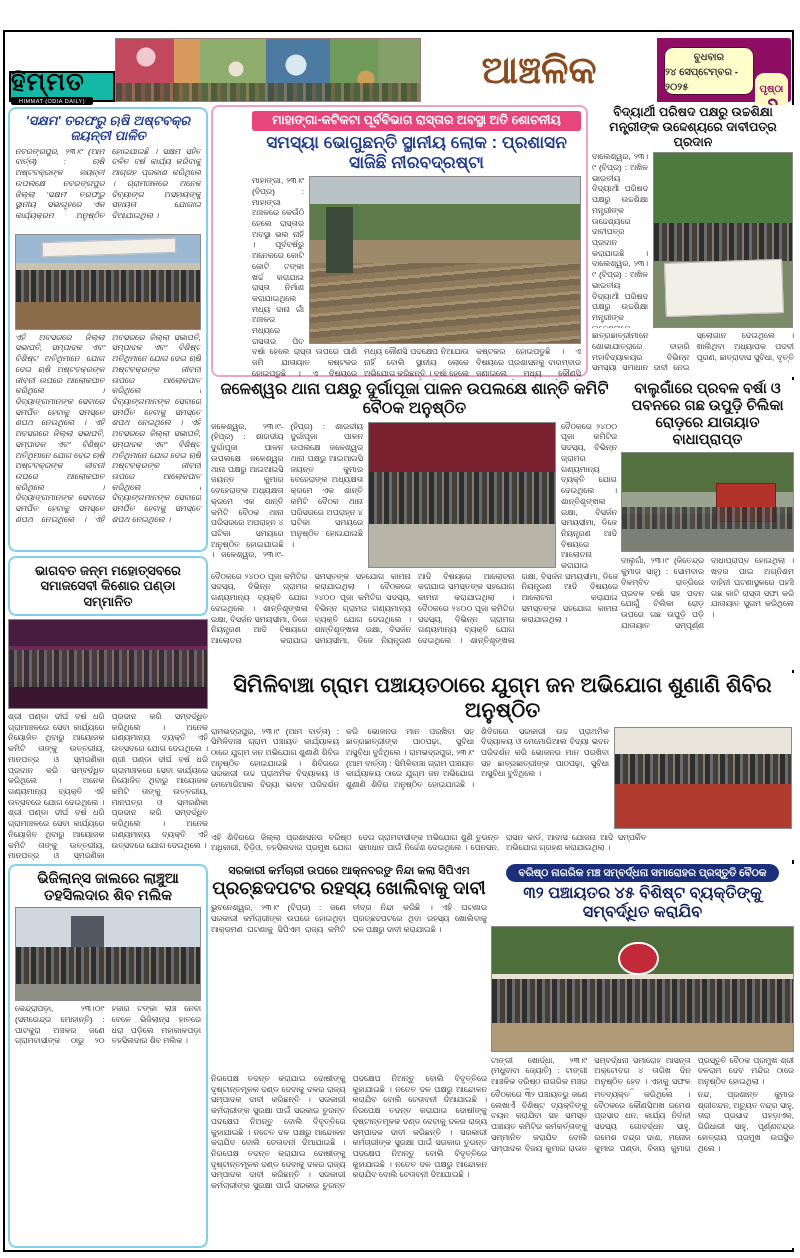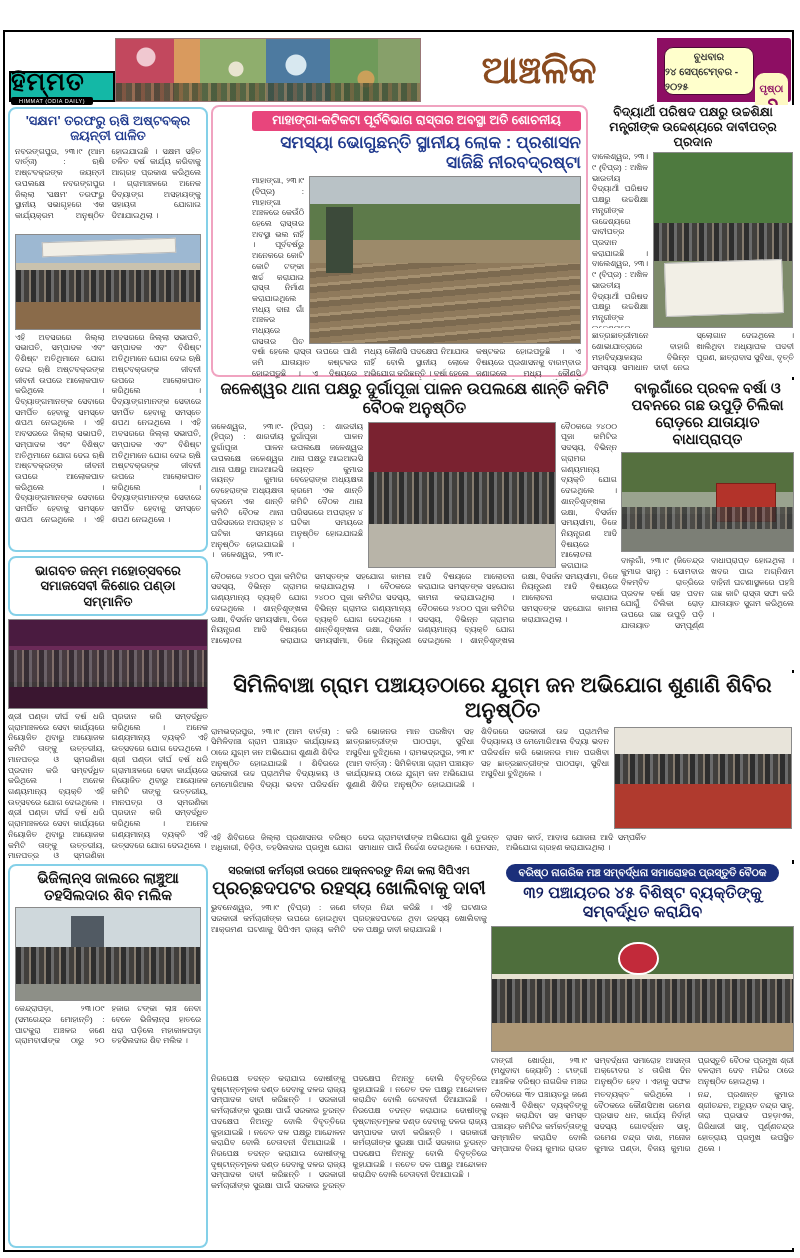--- a/index.html
+++ b/index.html
@@ -72,21 +72,21 @@
       <span>ବୁଧବାର</span>
       <span>୨୪ ସେପ୍ଟେମ୍ବର - ୨୦୨୫</span>
     </div>
     <div class="pagetab">
       <span class="pl">ପୃଷ୍ଠା</span>
       <span class="pn">୬</span>
     </div>
   </div>
 </div>
 
-<div class="art box-cyan" style="left:8px;top:107px;width:200px;height:445px;">
+<div class="art box-cyan" style="left:8px;top:107px;width:200px;height:445px;font-style:italic;">
   <div class="hl hl-blue" style="font-size:13px;">'ସକ୍ଷମ' ତରଫରୁ ଋଷି ଅଷ୍ଟବକ୍ର ଜୟନ୍ତୀ ପାଳିତ</div>
   <div class="gap"></div>
   <div class="body c2" style="height:84px;">ନବରଙ୍ଗପୁର, ୨୩।୯ (ଆମ ବାର୍ତ୍ତା) : ଋଷି ଅଷ୍ଟବକ୍ରଙ୍କ ଜୟନ୍ତୀ ଉପଲକ୍ଷେ ନବରଙ୍ଗପୁର ଜିଲ୍ଲା 'ସକ୍ଷମ' ତରଫରୁ ସ୍ଥାନୀୟ ସଭାଗୃହରେ ଏକ କାର୍ଯ୍ୟକ୍ରମ ଅନୁଷ୍ଠିତ ହୋଇଯାଇଛି । ସକ୍ଷମ ସହିତ ଚଳିତ ବର୍ଷ କାର୍ଯ୍ୟ କରିବାକୁ ଆଗ୍ରହ ପ୍ରକାଶ କରିଥିଲେ । ଗ୍ରାମାଞ୍ଚଳରେ ଅନେକ ଦିବ୍ୟାଙ୍ଗ ଅସହାୟଙ୍କୁ ସହାୟତା ଯୋଗାଇ ଦିଆଯାଇଥିଲା ।</div>
   <div class="photo" style="width:100%;height:96px;margin:3px 0;background:linear-gradient(180deg,#9db8d2 0 30%,#c9c2ae 30% 62%,#8a6b4a 62% 100%);" title="indoor-meeting-speakers-at-table">
     <div class="banner" style="left:14%;top:6%;width:72%;height:14%;"></div>
     <div class="crowd" style="top:38%;height:34%;"></div>
   </div>
   <div class="body c2" style="height:232px;">ଏହି ଅବସରରେ ଜିଲ୍ଲା ସଭାପତି, ସମ୍ପାଦକ ଏବଂ ବିଶିଷ୍ଟ ଅତିଥିମାନେ ଯୋଗ ଦେଇ ଋଷି ଅଷ୍ଟବକ୍ରଙ୍କ ଜୀବନୀ ଉପରେ ଆଲୋକପାତ କରିଥିଲେ । ଦିବ୍ୟାଙ୍ଗମାନଙ୍କ ସେବାରେ ସମର୍ପିତ ହେବାକୁ ସମସ୍ତେ ଶପଥ ନେଇଥିଲେ । ଏହି ଅବସରରେ ଜିଲ୍ଲା ସଭାପତି, ସମ୍ପାଦକ ଏବଂ ବିଶିଷ୍ଟ ଅତିଥିମାନେ ଯୋଗ ଦେଇ ଋଷି ଅଷ୍ଟବକ୍ରଙ୍କ ଜୀବନୀ ଉପରେ ଆଲୋକପାତ କରିଥିଲେ । ଦିବ୍ୟାଙ୍ଗମାନଙ୍କ ସେବାରେ ସମର୍ପିତ ହେବାକୁ ସମସ୍ତେ ଶପଥ ନେଇଥିଲେ । ଏହି ଅବସରରେ ଜିଲ୍ଲା ସଭାପତି, ସମ୍ପାଦକ ଏବଂ ବିଶିଷ୍ଟ ଅତିଥିମାନେ ଯୋଗ ଦେଇ ଋଷି ଅଷ୍ଟବକ୍ରଙ୍କ ଜୀବନୀ ଉପରେ ଆଲୋକପାତ କରିଥିଲେ । ଦିବ୍ୟାଙ୍ଗମାନଙ୍କ ସେବାରେ ସମର୍ପିତ ହେବାକୁ ସମସ୍ତେ ଶପଥ ନେଇଥିଲେ । ଏହି ଅବସରରେ ଜିଲ୍ଲା ସଭାପତି, ସମ୍ପାଦକ ଏବଂ ବିଶିଷ୍ଟ ଅତିଥିମାନେ ଯୋଗ ଦେଇ ଋଷି ଅଷ୍ଟବକ୍ରଙ୍କ ଜୀବନୀ ଉପରେ ଆଲୋକପାତ କରିଥିଲେ । ଦିବ୍ୟାଙ୍ଗମାନଙ୍କ ସେବାରେ ସମର୍ପିତ ହେବାକୁ ସମସ୍ତେ ଶପଥ ନେଇଥିଲେ ।</div>
 </div>
 
@@ -105,21 +105,21 @@
   <div class="photo" style="width:100%;height:94px;margin:3px 0;background:linear-gradient(180deg,#cfd8dc 0 55%,#aab4ba 55% 78%,#8d8f87 78% 100%);" title="vigilance-raid-officials-at-office-building">
     <div style="position:absolute;left:30%;top:8%;width:18%;height:60%;background:#515a63;"></div>
     <div class="crowd" style="top:42%;height:40%;"></div>
   </div>
   <div class="body c2" style="height:236px;">କେନ୍ଦ୍ରାପଡ଼ା, ୨୩।୦୯ (ସମରେନ୍ଦ୍ର ମୋହାନ୍ତି) : ପାଟକୁରା ଅଞ୍ଚଳର ଜଣେ ଗ୍ରାମବାସୀଙ୍କ ଠାରୁ ୨୦ ହଜାର ଟଙ୍କା ଲାଞ୍ଚ ନେବା ବେଳେ ଭିଜିଲାନ୍ସ ହାତରେ ଧରା ପଡ଼ିଲେ ମହାକାଳପଡ଼ା ତହସିଲଦାର ଶିବ ମଲିକ ।</div>
   <div class="body c2" style="height:0;"></div>
 </div>
 
 <div class="art box-pink" style="left:211px;top:105px;width:377px;height:272px;padding-left:39px;">
   <div class="kick-pink">ମାହାଙ୍ଗା-କଟିକଟା ପୂର୍ବବିଭାଗ ରାସ୍ତାର ଅବସ୍ଥା ଅତି ଶୋଚନୀୟ</div>
-  <div class="hl hl-blue" style="font-size:17px;margin-top:2px;text-align:right;">ସମସ୍ୟା ଭୋଗୁଛନ୍ତି ସ୍ଥାନୀୟ ଲୋକ : ପ୍ରଶାସନ ସାଜିଛି ନୀରବଦ୍ରଷ୍ଟା</div>
+  <div class="hl hl-blue" style="font-size:17px;margin-top:2px;">ସମସ୍ୟା ଭୋଗୁଛନ୍ତି ସ୍ଥାନୀୟ ଲୋକ : ପ୍ରଶାସନ ସାଜିଛି ନୀରବଦ୍ରଷ୍ଟା</div>
   <div class="row" style="margin-top:3px;">
     <div class="body" style="width:88px;height:168px;">ମାହାଙ୍ଗା, ୨୩।୯ (ବିପ୍ର) : ମାହାଙ୍ଗା ଅଞ୍ଚଳରେ କେଉଁଠି ହେଲେ ରାସ୍ତାର ଅବସ୍ଥା ଭଲ ନାହିଁ । ପୂର୍ବବର୍ଷରୁ ଅନେକରେ କୋଟି କୋଟି ଟଙ୍କା ଖର୍ଚ୍ଚ କରାଯାଇ ରାସ୍ତା ନିର୍ମାଣ କରାଯାଇଥିଲେ ମଧ୍ୟ ଦାନା ଗାଁ ଅଞ୍ଚଳର ମଧ୍ୟରେ ରାସ୍ତାରୁ ପିଚୁ ଉଠିଯିବା ଘଟଣା ଦେଖିବାକୁ ମିଳୁଛି । ମାହାଙ୍ଗା, ୨୩।୯ (ବିପ୍ର) : ମାହାଙ୍ଗା ଅଞ୍ଚଳରେ କେଉଁଠି ହେଲେ ରାସ୍ତାର ଅବସ୍ଥା ଭଲ ନାହିଁ । ପୂର୍ବବର୍ଷରୁ ଅନେକରେ କୋଟି କୋଟି ଟଙ୍କା ଖର୍ଚ୍ଚ କରାଯାଇ ରାସ୍ତା ନିର୍ମାଣ କରାଯାଇଥିଲେ ମଧ୍ୟ ଦାନା ଗାଁ ଅଞ୍ଚଳର ମଧ୍ୟରେ ରାସ୍ତାରୁ ପିଚୁ ଉଠିଯିବା ଘଟଣା ଦେଖିବାକୁ ମିଳୁଛି ।</div>
     <div class="photo" style="width:272px;height:168px;background:linear-gradient(180deg,#b9c2c6 0 16%,#5d7a4a 16% 38%,#9c8a6a 38% 55%,#8f7a5c 55% 100%);" title="waterlogged-village-road-after-rain">
       <div style="position:absolute;left:0;top:52%;right:0;height:48%;background:repeating-linear-gradient(175deg,#8f7a5c 0 6px,#a59070 6px 9px,#7c6a50 9px 15px);"></div>
       <div style="position:absolute;left:6%;top:18%;width:10%;height:40%;background:#3c4a3a;"></div>
     </div>
   </div>
   <div class="body c3" style="height:46px;margin-top:3px;">ବର୍ଷା ହେଲେ ରାସ୍ତା ଉପରେ ପାଣି ଜମି ଯାତାୟାତ କଷ୍ଟକର ହୋଇପଡୁଛି । ଏ ବିଷୟରେ ପ୍ରଶାସନକୁ ବାରମ୍ବାର ଜଣାଇଲେ ମଧ୍ୟ କୌଣସି ପଦକ୍ଷେପ ନିଆଯାଉ ନାହିଁ ବୋଲି ସ୍ଥାନୀୟ ଲୋକେ ଅଭିଯୋଗ କରିଛନ୍ତି । ବର୍ଷା ହେଲେ ରାସ୍ତା ଉପରେ ପାଣି ଜମି ଯାତାୟାତ କଷ୍ଟକର ହୋଇପଡୁଛି । ଏ ବିଷୟରେ ପ୍ରଶାସନକୁ ବାରମ୍ବାର ଜଣାଇଲେ ମଧ୍ୟ କୌଣସି ପଦକ୍ଷେପ ନିଆଯାଉ ନାହିଁ ବୋଲି ସ୍ଥାନୀୟ ଲୋକେ ଅଭିଯୋଗ କରିଛନ୍ତି ।</div>
 </div>
 

